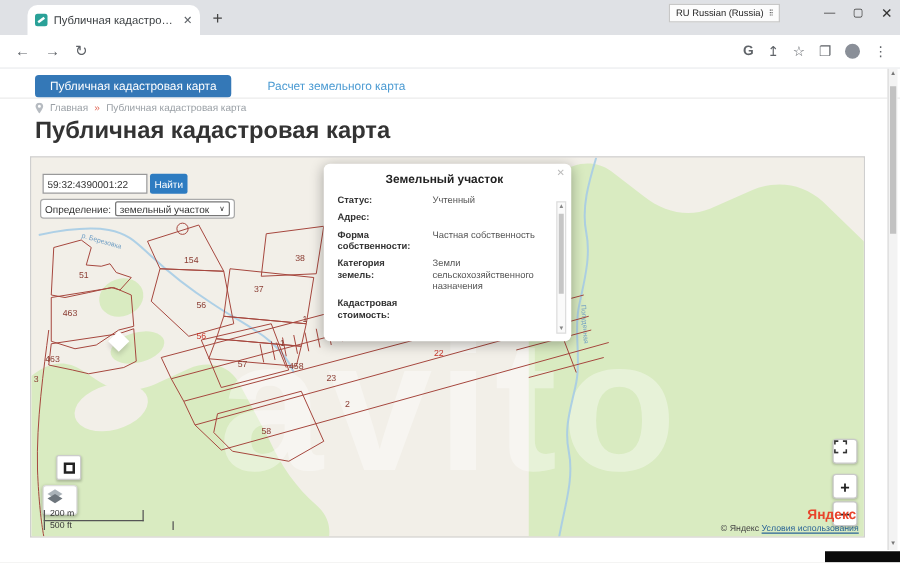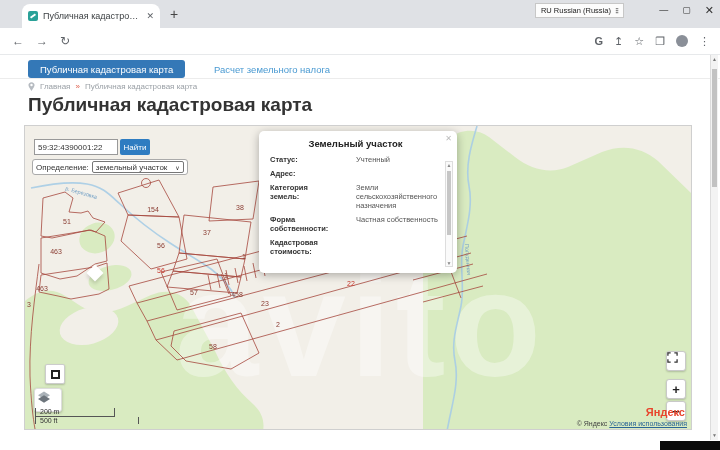--- a/index.html
+++ b/index.html
@@ -74,21 +74,21 @@
   .zminus{left:641px;top:275px;}
   .yandex-logo{position:absolute;right:6px;top:280px;font-size:11px;font-weight:700;color:var(--yandex);}
   .attrib{position:absolute;right:4px;top:294px;font-size:7px;color:#444;white-space:nowrap;}
   .attrib a{color:#2a6496;text-decoration:underline;}
 
   
   .popup{position:absolute;left:234px;top:5px;width:198px;height:142px;background:#fff;border-radius:5px;box-shadow:0 2px 10px rgba(0,0,0,.3);padding:7px 16px 4px 11px;overflow:hidden;z-index:5;}
   .popup-tail{position:absolute;left:64px;top:141px;width:12px;height:12px;background:#fff;transform:rotate(45deg);box-shadow:2px 2px 4px rgba(0,0,0,.15);z-index:4;}
   .popup-title{text-align:center;font-size:9.5px;font-weight:700;color:#222;margin-bottom:6px;}
   .popup-close{position:absolute;right:5px;top:3px;font-size:8px;color:#bbb;}
-  .prow{display:grid;grid-template-columns:62px 1fr;gap:0 24px;margin-bottom:5px;}
+  .prow{display:grid;grid-template-columns:62px 1fr;gap:0 14px;margin-bottom:5px;}
   .plabel{font-size:7.5px;font-weight:700;color:#333;line-height:1.2;}
   .pvalue{font-size:7.5px;color:#555;line-height:1.2;}
   .pscroll{position:absolute;right:4px;top:30px;bottom:6px;width:8px;border:1px solid #ddd;background:#fafafa;}
   .pscroll .ar{position:absolute;left:0;width:100%;text-align:center;font-size:5px;color:#888;line-height:6px;}
   .pscroll .thumb{position:absolute;left:1px;top:9px;width:4px;height:62%;background:#c6c6c6;}
 
   
   .pgscroll{position:absolute;left:710px;top:55px;width:8px;height:385px;background:#f3f3f3;border-left:1px solid #dcdcdc;}
   .pgscroll .ar{position:absolute;left:0;width:100%;text-align:center;font-size:5px;color:#777;line-height:8px;}
   .pgscroll .thumb{position:absolute;left:1px;top:14px;width:5px;height:118px;background:#c2c2c2;}
@@ -126,21 +126,21 @@
       <span>↥</span>
       <span>☆</span>
       <span>❐</span>
       <span class="avatar-ic"></span>
       <span>⋮</span>
     </div>
   </div>
 
   <div class="content">
     <div class="site-tab">Публичная кадастровая карта</div>
-    <div class="site-tab-link">Расчет земельного налога</div>
+    <div class="site-tab-link">Расчет земельного карта</div>
     <div class="hdiv"></div>
 
     <div class="crumbs">
       <svg class="pin" viewBox="0 0 8 10">
           <path d="M4 0 C1.8 0 .5 1.6 .5 3.3 C.5 5.4 4 10 4 10 C4 10 7.5 5.4 7.5 3.3 C7.5 1.6 6.2 0 4 0 Z M4 4.6 A1.4 1.4 0 1 1 4 1.8 A1.4 1.4 0 0 1 4 4.6 Z" fill="#b6bbc1"></path>
         </svg>
       <span>Главная</span>
       <span class="crumb-sep">»</span>
       <span>Публичная кадастровая карта</span>
     </div>
@@ -251,26 +251,26 @@
         <div class="popup-title">Земельный участок</div>
         <div id="popup-rows">
             <div class="prow">
               <div class="plabel">Статус:</div>
               <div class="pvalue">Учтенный</div>
             </div>
             <div class="prow">
               <div class="plabel">Адрес:</div>
             </div>
             <div class="prow">
+              <div class="plabel">Форма собственности:</div>
+              <div class="pvalue">Частная собственность</div>
+            </div>
+            <div class="prow">
               <div class="plabel">Категория земель:</div>
               <div class="pvalue">Земли сельскохозяйственного назначения</div>
-            </div>
-            <div class="prow">
-              <div class="plabel">Форма собственности:</div>
-              <div class="pvalue">Частная собственность</div>
             </div>
             <div class="prow">
               <div class="plabel">Кадастровая стоимость:</div>
             </div>
           </div>
         <div class="pscroll">
           <span class="ar" style="top:0">▲</span>
           <span class="thumb"></span>
           <span class="ar" style="bottom:0">▼</span>
         </div>

